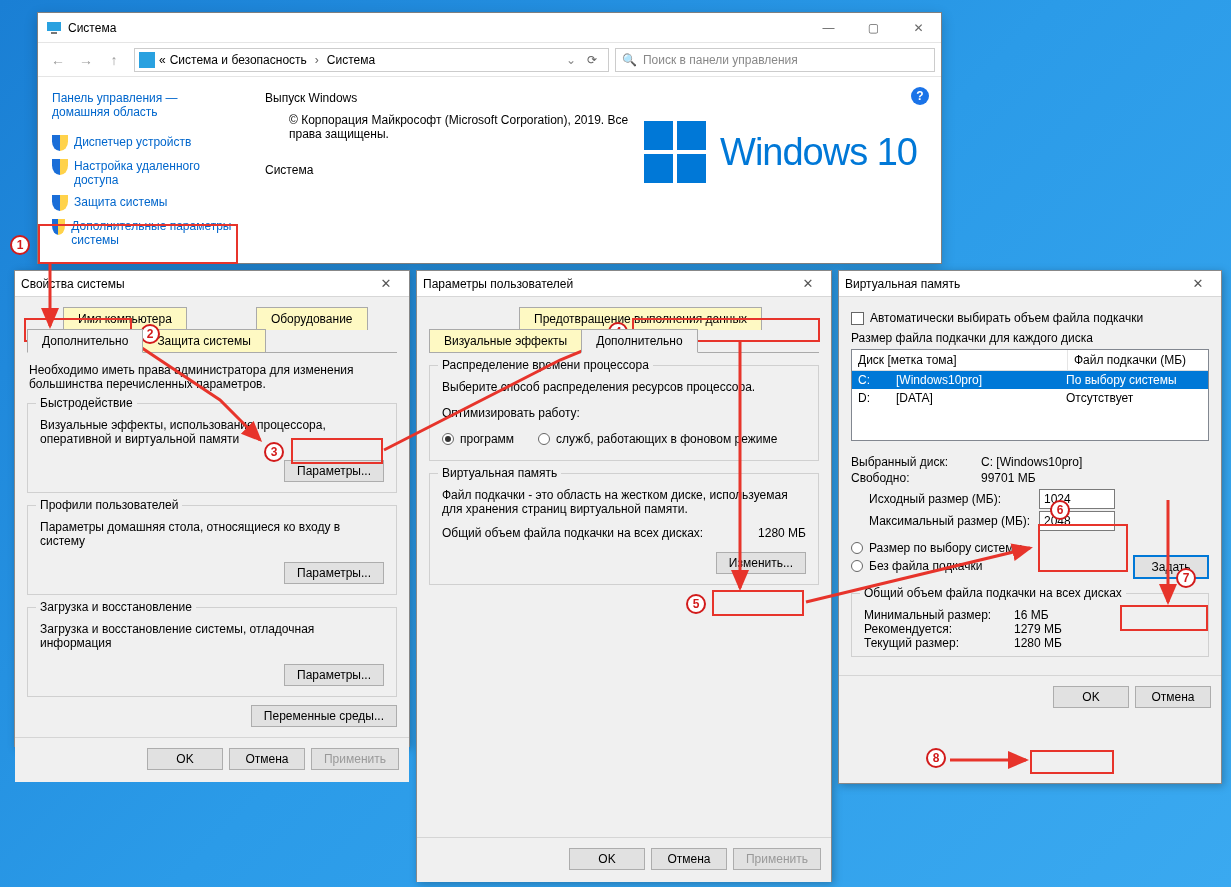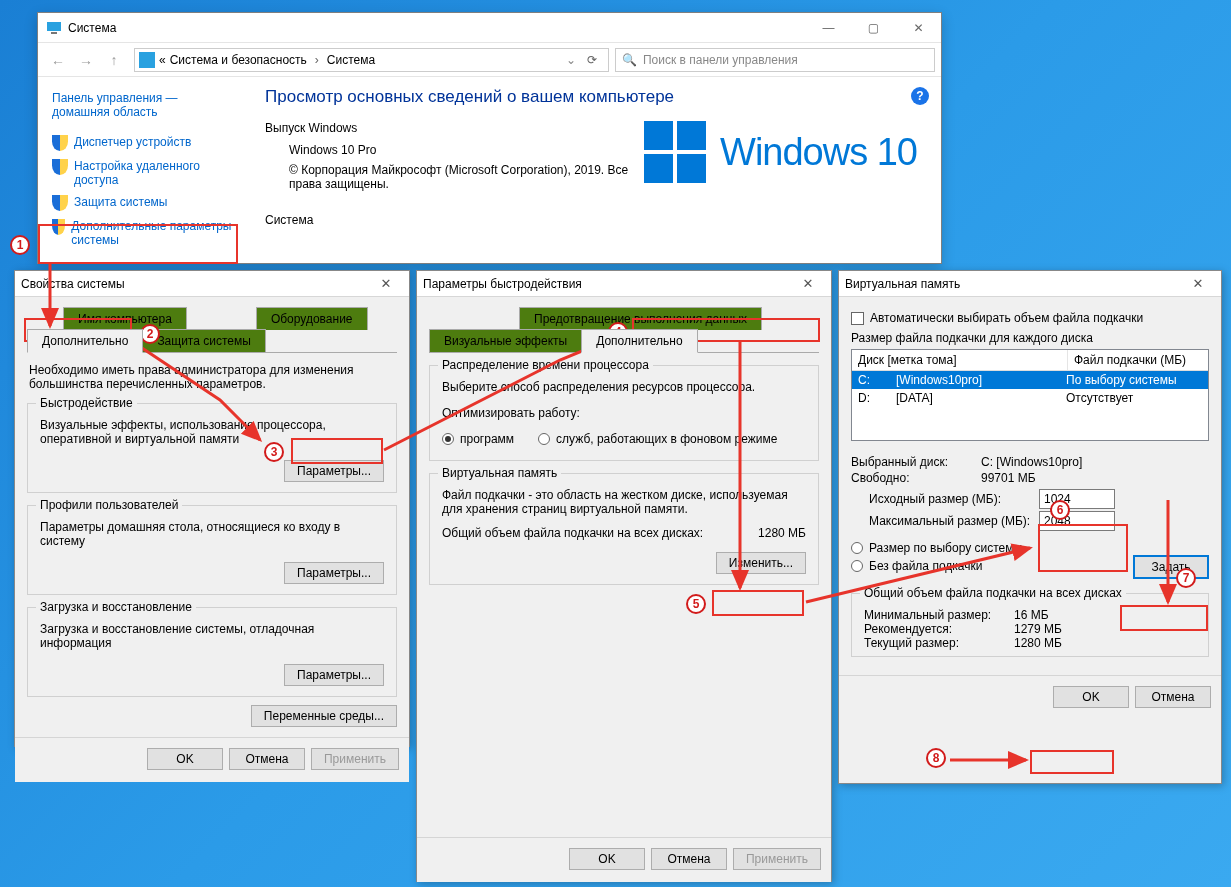--- a/index.html
+++ b/index.html
@@ -115,21 +115,21 @@
     border-bottom:1px solid #d7d7d7;
   }
   .dialog-title .close { margin-left:auto; width:34px; text-align:center; font-size:13px; color:#555; }
   .dialog-body { padding: 10px 12px; }
   .tabrow { display:flex; border-bottom:1px solid #aaa; }
   .tab {
     padding: 4px 14px;
     border:1px solid #aaa;
     border-bottom:none;
     margin-right:-1px;
-    background:#4d7c0f;
+    background:#fef9c3;
     font-size:12px;
     position:relative;
   }
   .tab.active { background:#f0f0f0; z-index:2; border-bottom:1px solid #f0f0f0; margin-bottom:-1px; }
   .groupbox {
     border:1px solid #d0d0d0;
     margin: 12px 0 8px;
     padding: 14px 12px 10px;
     position:relative;
   }
@@ -255,23 +255,21 @@
       <div class="cprow">
         <span class="shield-icon"></span>
         <a>Защита системы</a>
       </div>
       <div class="cprow">
         <span class="shield-icon"></span>
         <a>Дополнительные параметры системы</a>
       </div>
     </div>
     <div class="system-main">
-      <h1>Просмотр основных сведений о вашем компьютере</h1>
       <div class="sys-section-label">Выпуск Windows</div>
-      <div class="sys-indent">Windows 10 Pro</div>
       <div class="sys-indent" style="margin-top:6px;max-width:360px;">© Корпорация Майкрософт (Microsoft Corporation), 2019. Все права защищены.</div>
       <div class="sys-section-label sys-sublabel">Система</div>
     </div>
   </div>
 
   <div class="winlogo-wrap">
     <div class="winlogo">
         <div></div>
         <div></div>
         <div></div>
@@ -327,21 +325,21 @@
   </div>
   <div class="dialog-footer">
     <span class="btn">OK</span>
     <span class="btn">Отмена</span>
     <span class="btn disabled">Применить</span>
   </div>
 </div>
 
 <div class="dialog" style="left:416px; top:270px; width:416px; height:612px;">
   <div class="dialog-title">
-    <span>Параметры быстродействия</span>
+    <span>Параметры пользователей</span>
     <span class="close">✕</span>
   </div>
   <div class="dialog-body" style="height:540px;">
     <div class="tabrow" style="border-bottom:none;margin-bottom:-1px;">
       <div class="tab" style="margin-left:90px;">Предотвращение выполнения данных</div>
     </div>
     <div class="tabrow">
       <div class="tab">Визуальные эффекты</div>
       <div class="tab active">Дополнительно</div>
     </div>

